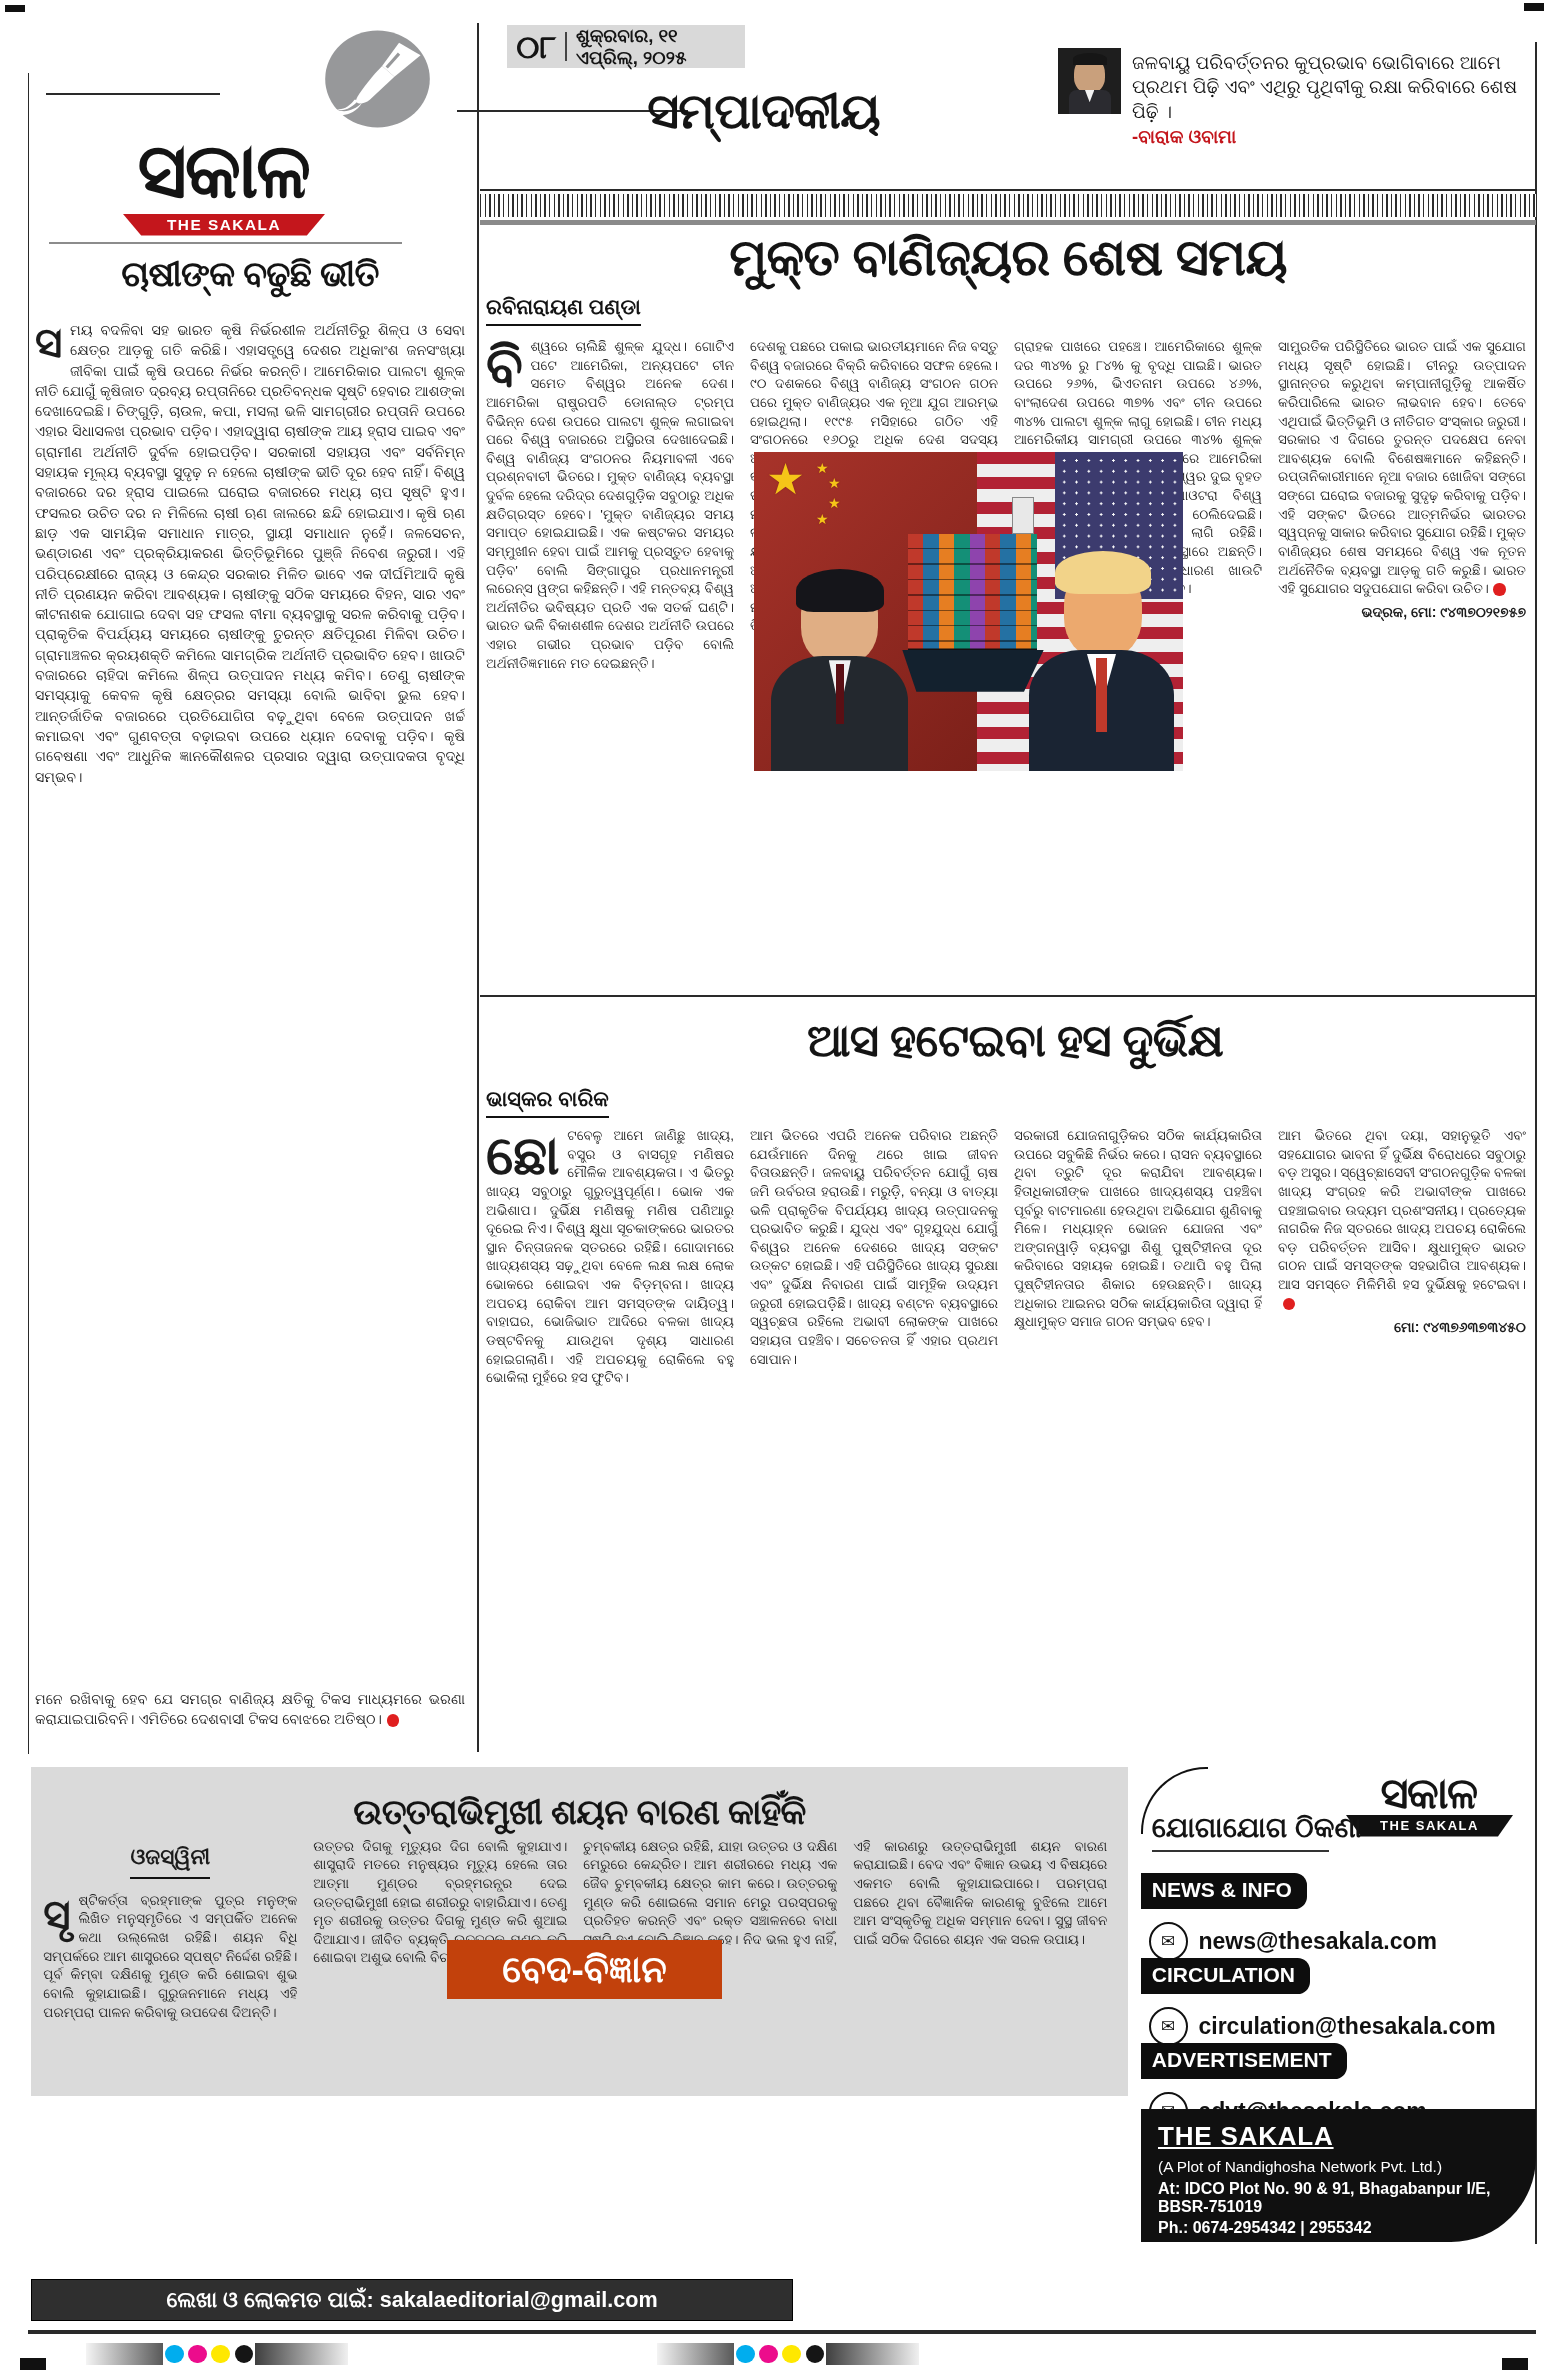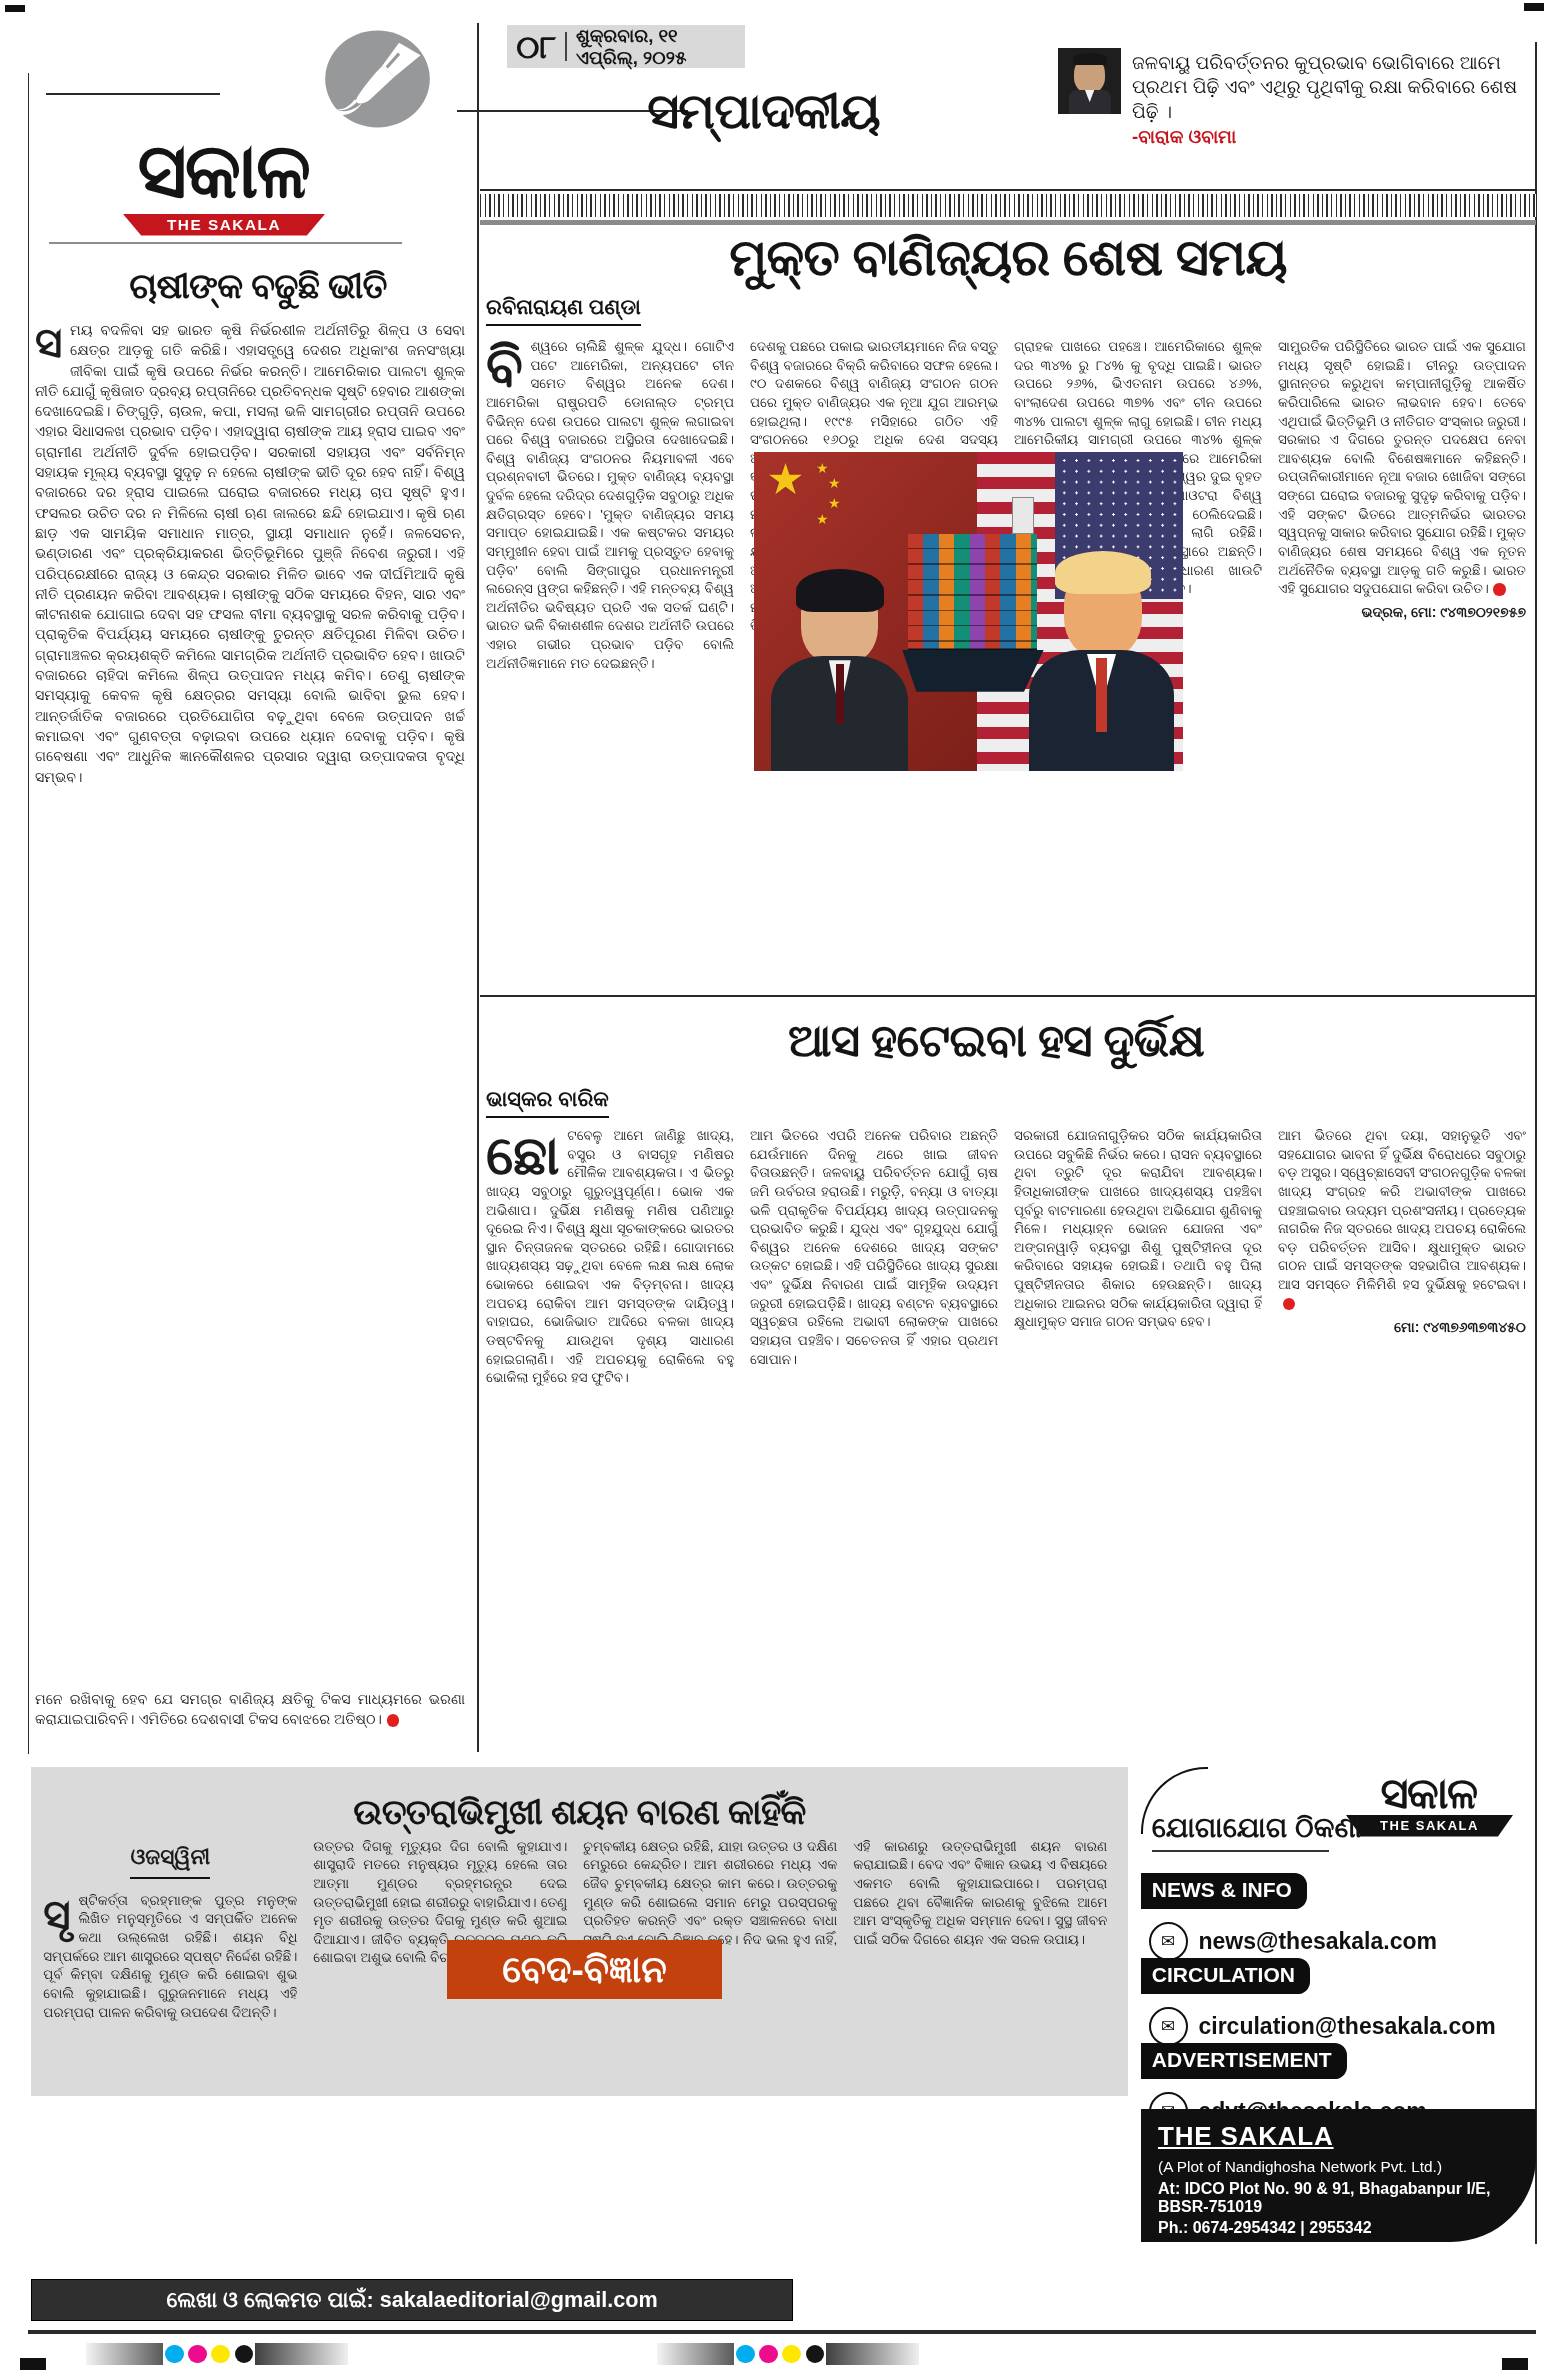--- a/index.html
+++ b/index.html
@@ -81,21 +81,21 @@
   </div>
   <div class="abs" style="left:1132px;top:51px;width:404px;">
     <div style="font-size:18.5px;font-weight:normal;line-height:1.32;color:#111;">ଜଳବାୟୁ ପରିବର୍ତ୍ତନର କୁପ୍ରଭାବ ଭୋଗିବାରେ ଆମେ ପ୍ରଥମ ପିଢ଼ି ଏବଂ ଏଥିରୁ ପୃଥିବୀକୁ ରକ୍ଷା କରିବାରେ ଶେଷ ପିଢ଼ି ।</div>
     <div style="font-size:18.5px;font-weight:bold;color:#c4161c;margin-top:1.5px;">-ବାରାକ ଓବାମା</div>
   </div>
 
   <div class="abs rule" style="left:480px;top:189px;width:1056px;height:1.5px;"></div>
   <div class="abs hatch" style="left:480px;top:194px;width:1056px;height:23px;"></div>
   <div class="abs" style="left:480px;top:220px;width:1056px;height:5.4px;background:#8a8a8a;"></div>
 
-  <div class="abs headline" style="left:42px;top:254px;width:432px;font-size:35px;margin-top:12px;">ଚାଷୀଙ୍କ ବଢୁଛି ଭୀତି</div>
+  <div class="abs headline" style="left:34px;top:254px;width:432px;font-size:35px;">ଚାଷୀଙ୍କ ବଢୁଛି ଭୀତି</div>
   <div class="abs bodytext" style="left:35px;top:320px;width:430px;height:1365px;font-size:14.3px;line-height:1.42;">
     <span class="dropcap">ସ</span><span>ମୟ ବଦଳିବା ସହ ଭାରତ କୃଷି ନିର୍ଭରଶୀଳ ଅର୍ଥନୀତିରୁ ଶିଳ୍ପ ଓ ସେବା କ୍ଷେତ୍ର ଆଡ଼କୁ ଗତି କରିଛି। ଏହାସତ୍ତ୍ୱେ ଦେଶର ଅଧିକାଂଶ ଜନସଂଖ୍ୟା ଜୀବିକା ପାଇଁ କୃଷି ଉପରେ ନିର୍ଭର କରନ୍ତି। ଆମେରିକାର ପାଲଟା ଶୁଳ୍କ ନୀତି ଯୋଗୁଁ କୃଷିଜାତ ଦ୍ରବ୍ୟ ରପ୍ତାନିରେ ପ୍ରତିବନ୍ଧକ ସୃଷ୍ଟି ହେବାର ଆଶଙ୍କା ଦେଖାଦେଇଛି। ଚିଙ୍ଗୁଡ଼ି, ଚାଉଳ, କପା, ମସଲା ଭଳି ସାମଗ୍ରୀର ରପ୍ତାନି ଉପରେ ଏହାର ସିଧାସଳଖ ପ୍ରଭାବ ପଡ଼ିବ। ଏହାଦ୍ୱାରା ଚାଷୀଙ୍କ ଆୟ ହ୍ରାସ ପାଇବ ଏବଂ ଗ୍ରାମୀଣ ଅର୍ଥନୀତି ଦୁର୍ବଳ ହୋଇପଡ଼ିବ। ସରକାରୀ ସହାୟତା ଏବଂ ସର୍ବନିମ୍ନ ସହାୟକ ମୂଲ୍ୟ ବ୍ୟବସ୍ଥା ସୁଦୃଢ଼ ନ ହେଲେ ଚାଷୀଙ୍କ ଭୀତି ଦୂର ହେବ ନାହିଁ। ବିଶ୍ୱ ବଜାରରେ ଦର ହ୍ରାସ ପାଇଲେ ଘରୋଇ ବଜାରରେ ମଧ୍ୟ ଚାପ ସୃଷ୍ଟି ହୁଏ। ଫସଲର ଉଚିତ ଦର ନ ମିଳିଲେ ଚାଷୀ ଋଣ ଜାଲରେ ଛନ୍ଦି ହୋଇଯାଏ। କୃଷି ଋଣ ଛାଡ଼ ଏକ ସାମୟିକ ସମାଧାନ ମାତ୍ର, ସ୍ଥାୟୀ ସମାଧାନ ନୁହେଁ। ଜଳସେଚନ, ଭଣ୍ଡାରଣ ଏବଂ ପ୍ରକ୍ରିୟାକରଣ ଭିତ୍ତିଭୂମିରେ ପୁଞ୍ଜି ନିବେଶ ଜରୁରୀ। ଏହି ପରିପ୍ରେକ୍ଷୀରେ ରାଜ୍ୟ ଓ କେନ୍ଦ୍ର ସରକାର ମିଳିତ ଭାବେ ଏକ ଦୀର୍ଘମିଆଦି କୃଷି ନୀତି ପ୍ରଣୟନ କରିବା ଆବଶ୍ୟକ। ଚାଷୀଙ୍କୁ ସଠିକ ସମୟରେ ବିହନ, ସାର ଏବଂ କୀଟନାଶକ ଯୋଗାଇ ଦେବା ସହ ଫସଲ ବୀମା ବ୍ୟବସ୍ଥାକୁ ସରଳ କରିବାକୁ ପଡ଼ିବ। ପ୍ରାକୃତିକ ବିପର୍ଯ୍ୟୟ ସମୟରେ ଚାଷୀଙ୍କୁ ତୁରନ୍ତ କ୍ଷତିପୂରଣ ମିଳିବା ଉଚିତ। ଗ୍ରାମାଞ୍ଚଳର କ୍ରୟଶକ୍ତି କମିଲେ ସାମଗ୍ରିକ ଅର୍ଥନୀତି ପ୍ରଭାବିତ ହେବ। ଖାଉଟି ବଜାରରେ ଚାହିଦା କମିଲେ ଶିଳ୍ପ ଉତ୍ପାଦନ ମଧ୍ୟ କମିବ। ତେଣୁ ଚାଷୀଙ୍କ ସମସ୍ୟାକୁ କେବଳ କୃଷି କ୍ଷେତ୍ରର ସମସ୍ୟା ବୋଲି ଭାବିବା ଭୁଲ ହେବ। ଆନ୍ତର୍ଜାତିକ ବଜାରରେ ପ୍ରତିଯୋଗିତା ବଢ଼ୁଥିବା ବେଳେ ଉତ୍ପାଦନ ଖର୍ଚ୍ଚ କମାଇବା ଏବଂ ଗୁଣବତ୍ତା ବଢ଼ାଇବା ଉପରେ ଧ୍ୟାନ ଦେବାକୁ ପଡ଼ିବ। କୃଷି ଗବେଷଣା ଏବଂ ଆଧୁନିକ ଜ୍ଞାନକୌଶଳର ପ୍ରସାର ଦ୍ୱାରା ଉତ୍ପାଦକତା ବୃଦ୍ଧି ସମ୍ଭବ।</span>
   </div>
   <div class="abs bodytext" style="left:35px;top:1689px;width:430px;height:62px;font-size:14.3px;line-height:1.42;">
     <span>ମନେ ରଖିବାକୁ ହେବ ଯେ ସମଗ୍ର ବାଣିଜ୍ୟ କ୍ଷତିକୁ ଟିକସ ମାଧ୍ୟମରେ ଭରଣା କରାଯାଇପାରିବନି। ଏମିତିରେ ଦେଶବାସୀ ଟିକସ ବୋଝରେ ଅତିଷ୍ଠ।</span><span class="red-dot"></span>
   </div>
 
   <div class="abs headline" style="left:480px;top:228px;width:1056px;font-size:51px;">ମୁକ୍ତ ବାଣିଜ୍ୟର ଶେଷ ସମୟ</div>
   <div class="abs" style="left:486px;top:295px;">
     <span class="byline">ରବିନାରାୟଣ ପଣ୍ଡା</span>
@@ -151,21 +151,21 @@
       <div style="position:absolute;left:24%;top:4%;width:54%;height:44%;background:#eca96e;border-radius:44% 44% 42% 42%;"></div>
       <div style="position:absolute;left:18%;top:-3.1px;width:66%;height:20%;background:#f2d389;border-radius:60% 60% 30% 30%;"></div>
       <div style="position:absolute;left:0;top:44%;width:100%;height:58%;background:#1a2433;border-radius:36% 36% 0 0;"></div>
       <div style="position:absolute;left:40%;top:46%;width:20%;height:24%;background:#ffffff;clip-path:polygon(0 0,100% 0,50% 100%);"></div>
       <div style="position:absolute;left:46%;top:48%;width:8%;height:34%;background:#c0392b;"></div>
     </div>
   </div>
 
   <div class="abs rule" style="left:480px;top:995px;width:1056px;height:1.5px;"></div>
 
-  <div class="abs headline" style="left:468px;top:1015px;width:1056px;font-size:45px;">ଆସ ହଟେଇବା ହସ ଦୁର୍ଭିକ୍ଷ</div>
+  <div class="abs headline" style="left:487px;top:1015px;width:1056px;font-size:45px;">ଆସ ହଟେଇବା ହସ ଦୁର୍ଭିକ୍ଷ</div>
   <div class="abs" style="left:486px;top:1087px;">
     <span class="byline">ଭାସ୍କର ବାରିକ</span>
   </div>
 
   <div class="abs cols" style="left:486px;top:1127px;width:1049px;height:623px;">
     <div class="col bodytext">
       <span class="dropcap big">ଛୋ</span><span>ଟବେଳୁ ଆମେ ଜାଣିଛୁ ଖାଦ୍ୟ, ବସ୍ତ୍ର ଓ ବାସଗୃହ ମଣିଷର ମୌଳିକ ଆବଶ୍ୟକତା। ଏ ଭିତରୁ ଖାଦ୍ୟ ସବୁଠାରୁ ଗୁରୁତ୍ୱପୂର୍ଣ୍ଣ। ଭୋକ ଏକ ଅଭିଶାପ। ଦୁର୍ଭିକ୍ଷ ମଣିଷକୁ ମଣିଷ ପଣିଆରୁ ଦୂରେଇ ନିଏ। ବିଶ୍ୱ କ୍ଷୁଧା ସୂଚକାଙ୍କରେ ଭାରତର ସ୍ଥାନ ଚିନ୍ତାଜନକ ସ୍ତରରେ ରହିଛି। ଗୋଦାମରେ ଖାଦ୍ୟଶସ୍ୟ ସଢ଼ୁଥିବା ବେଳେ ଲକ୍ଷ ଲକ୍ଷ ଲୋକ ଭୋକରେ ଶୋଇବା ଏକ ବିଡ଼ମ୍ବନା। ଖାଦ୍ୟ ଅପଚୟ ରୋକିବା ଆମ ସମସ୍ତଙ୍କ ଦାୟିତ୍ୱ। ବାହାଘର, ଭୋଜିଭାତ ଆଦିରେ ବଳକା ଖାଦ୍ୟ ଡଷ୍ଟବିନକୁ ଯାଉଥିବା ଦୃଶ୍ୟ ସାଧାରଣ ହୋଇଗଲାଣି। ଏହି ଅପଚୟକୁ ରୋକିଲେ ବହୁ ଭୋକିଲା ମୁହଁରେ ହସ ଫୁଟିବ।</span>
     </div>
     <div class="col bodytext"><span>ଆମ ଭିତରେ ଏପରି ଅନେକ ପରିବାର ଅଛନ୍ତି ଯେଉଁମାନେ ଦିନକୁ ଥରେ ଖାଇ ଜୀବନ ବିତାଉଛନ୍ତି। ଜଳବାୟୁ ପରିବର୍ତ୍ତନ ଯୋଗୁଁ ଚାଷ ଜମି ଉର୍ବରତା ହରାଉଛି। ମରୁଡ଼ି, ବନ୍ୟା ଓ ବାତ୍ୟା ଭଳି ପ୍ରାକୃତିକ ବିପର୍ଯ୍ୟୟ ଖାଦ୍ୟ ଉତ୍ପାଦନକୁ ପ୍ରଭାବିତ କରୁଛି। ଯୁଦ୍ଧ ଏବଂ ଗୃହଯୁଦ୍ଧ ଯୋଗୁଁ ବିଶ୍ୱର ଅନେକ ଦେଶରେ ଖାଦ୍ୟ ସଙ୍କଟ ଉତ୍କଟ ହୋଇଛି। ଏହି ପରିସ୍ଥିତିରେ ଖାଦ୍ୟ ସୁରକ୍ଷା ଏବଂ ଦୁର୍ଭିକ୍ଷ ନିବାରଣ ପାଇଁ ସାମୂହିକ ଉଦ୍ୟମ ଜରୁରୀ ହୋଇପଡ଼ିଛି। ଖାଦ୍ୟ ବଣ୍ଟନ ବ୍ୟବସ୍ଥାରେ ସ୍ୱଚ୍ଛତା ରହିଲେ ଅଭାବୀ ଲୋକଙ୍କ ପାଖରେ ସହାୟତା ପହଞ୍ଚିବ। ସଚେତନତା ହିଁ ଏହାର ପ୍ରଥମ ସୋପାନ।</span></div>
     <div class="col bodytext"><span>ସରକାରୀ ଯୋଜନାଗୁଡ଼ିକର ସଠିକ କାର୍ଯ୍ୟକାରିତା ଉପରେ ସବୁକିଛି ନିର୍ଭର କରେ। ରାସନ ବ୍ୟବସ୍ଥାରେ ଥିବା ତ୍ରୁଟି ଦୂର କରାଯିବା ଆବଶ୍ୟକ। ହିତାଧିକାରୀଙ୍କ ପାଖରେ ଖାଦ୍ୟଶସ୍ୟ ପହଞ୍ଚିବା ପୂର୍ବରୁ ବାଟମାରଣା ହେଉଥିବା ଅଭିଯୋଗ ଶୁଣିବାକୁ ମିଳେ। ମଧ୍ୟାହ୍ନ ଭୋଜନ ଯୋଜନା ଏବଂ ଅଙ୍ଗନୱାଡ଼ି ବ୍ୟବସ୍ଥା ଶିଶୁ ପୁଷ୍ଟିହୀନତା ଦୂର କରିବାରେ ସହାୟକ ହୋଇଛି। ତଥାପି ବହୁ ପିଲା ପୁଷ୍ଟିହୀନତାର ଶିକାର ହେଉଛନ୍ତି। ଖାଦ୍ୟ ଅଧିକାର ଆଇନର ସଠିକ କାର୍ଯ୍ୟକାରିତା ଦ୍ୱାରା ହିଁ କ୍ଷୁଧାମୁକ୍ତ ସମାଜ ଗଠନ ସମ୍ଭବ ହେବ।</span></div>

